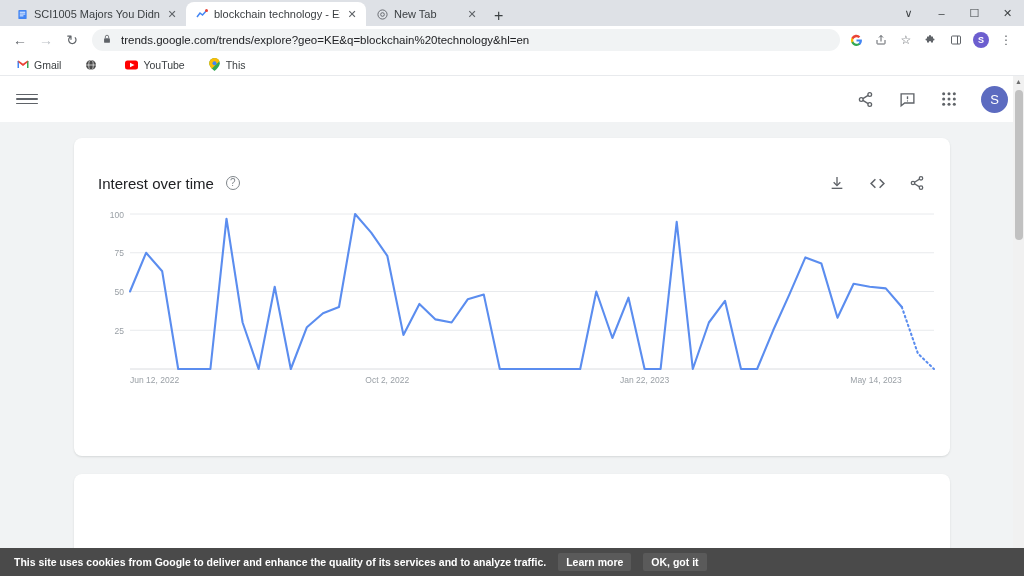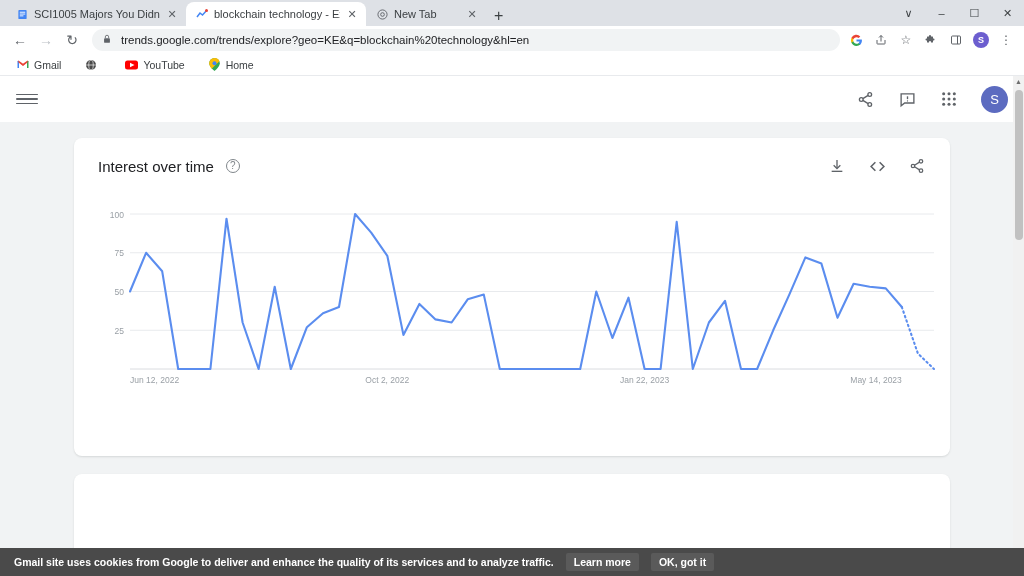--- a/index.html
+++ b/index.html
@@ -87,21 +87,21 @@
     content: ""; position: absolute; left: 0; right: 0; bottom: 0; height: 3px; background: #1a73e8;
     border-radius: 2px 2px 0 0;
   }
   .gt-head-right { margin-left: auto; display: flex; align-items: center; gap: 22px; }
   .gt-ic { width: 20px; height: 20px; display: flex; align-items: center; justify-content: center; color: #5f6368; }
   .avatar-lg { width: 27px; height: 27px; border-radius: 50%; background: #5c6bc0; color: #fff;
     font-size: 13px; display: flex; align-items: center; justify-content: center; }
 
   .content { background: #f1f3f4; height: 454px; padding: 16px 74px 0 74px; position: relative; }
   .card { background: #fff; border-radius: 8px; box-shadow: 0 1px 2px rgba(60,64,67,.15); }
-  .card-main { height: 318px; padding: 19px 24px 0 24px; position: relative; }
+  .card-main { height: 318px; padding: 36px 24px 0 24px; position: relative; }
   .card-head { display: flex; align-items: center; }
   .card-title { font-size: 15px; color: #202124; }
   .help-ic {
     width: 14px; height: 14px; border: 1.3px solid #80868b; border-radius: 50%; margin-left: 12px;
     font-size: 10px; color: #80868b; display: flex; align-items: center; justify-content: center;
     line-height: 1;
   }
   .card-actions { margin-left: auto; display: flex; align-items: center; gap: 22px; }
   .ca-ic { width: 18px; height: 18px; display: flex; align-items: center; justify-content: center; color: #5f6368; }
 
@@ -241,21 +241,21 @@
     <span>YouTube</span>
   </div>
   <div class="bm">
     <span class="bm-ic">
       <svg width="11" height="13" viewBox="0 0 18 22">
           <path d="M9 0a9 9 0 0 1 9 9c0 6-9 13-9 13S0 15 0 9a9 9 0 0 1 9-9z" fill="#34a853"></path>
           <path d="M9 0a9 9 0 0 1 8.3 5.6L4.2 18C1.6 14.8 0 11.5 0 9a9 9 0 0 1 9-9z" fill="#fbbc05"></path>
           <circle cx="9" cy="9" r="3.4" fill="#4285f4"></circle>
         </svg>
     </span>
-    <span>Home</span>
+    <span>This</span>
   </div>
 </div>
 
 <div class="page">
 
   <div class="gt-header">
     <div class="hamburger">
       <span></span>
         <span></span>
         <span></span>
@@ -350,17 +350,17 @@
     <div class="card card-bottom"></div>
   </div>
 
   <div class="page-scroll">
     <div class="scroll-arrow" style="top:2px">▲</div>
     <div class="page-thumb" style="top:14px"></div>
     <div class="scroll-arrow" style="bottom:2px">▼</div>
   </div>
 
   <div class="cookie">
-    <span class="cookie-text">Gmail site uses cookies from Google to deliver and enhance the quality of its services and to analyze traffic.</span>
+    <span class="cookie-text">This site uses cookies from Google to deliver and enhance the quality of its services and to analyze traffic.</span>
     <span class="cookie-btn">Learn more</span>
     <span class="cookie-btn">OK, got it</span>
   </div>
 </div>
 
 </body></html>

